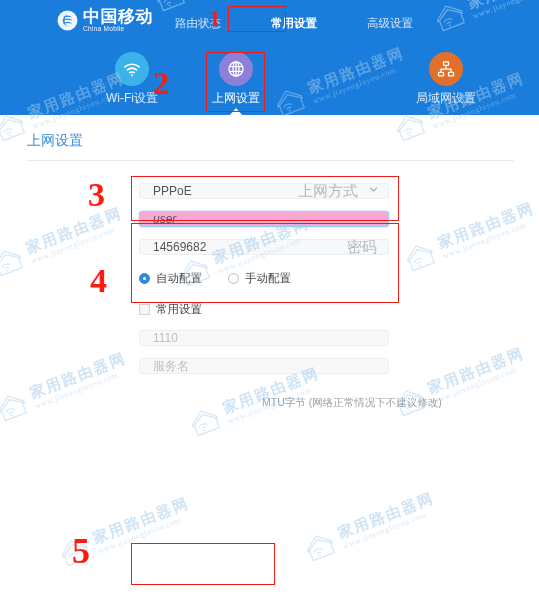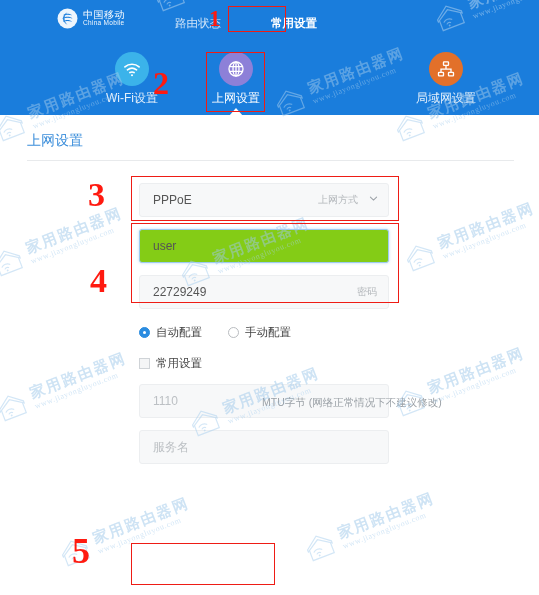--- a/index.html
+++ b/index.html
@@ -12,21 +12,21 @@
   }
 
   
   .header {
     position:absolute; left:0; top:0; width:539px; height:115px;
     background:#1a7ddc;
   }
   .brand { position:absolute; left:57px; top:8px; display:flex; align-items:center; gap:5px; }
   .brand-mark { width:21px; height:21px; }
   .brand-text { line-height:1.05; color:#fff; }
-  .brand-cn { font-size:10px; font-weight:normal; letter-spacing:.5px; }
+  .brand-cn { font-size:17px; font-weight:bold; letter-spacing:.5px; }
   .brand-en { font-size:6.5px; letter-spacing:.3px; opacity:.95; }
 
   .navtabs { position:absolute; left:165px; top:13px; display:flex; align-items:center; gap:0; }
   .navtab {
     font-size:11.5px; color:#cfe4f8; padding:3px 10px; white-space:nowrap;
     cursor:pointer; background:transparent;
   }
   .navtab.active { color:#ffffff; font-weight:bold; }
   .navtab.spaced { margin-left:30px; }
 
@@ -52,30 +52,30 @@
   .page-title {
     position:absolute; left:27px; top:17px; font-size:14px; color:#3d8fdb;
   }
   .title-rule {
     position:absolute; left:27px; top:45px; width:487px; height:1px; background:#e8eaec;
   }
 
   .form { position:absolute; left:139px; top:68px; width:250px; }
 
   .field {
-    position:relative; width:250px; height:34px; background:#f7f8f9;
+    position:relative; width:250px; height:16px; background:#f7f8f9;
     border:1px solid #eceef0; border-radius:3px; margin-bottom:12px;
     display:flex; align-items:center;
   }
-  .field.focused { background:#84cc16; border:1px solid #9ecbf0; box-shadow:0 0 3px rgba(110,170,230,.45); }
+  .field.focused { background:#f9a8d4; border:1px solid #9ecbf0; box-shadow:0 0 3px rgba(110,170,230,.45);font-style:italic; }
   .field-value { padding-left:13px; font-size:12px; color:#555; }
   .field-value.placeholder { color:#bcc0c4; }
   .field-label {
     position:absolute; right:11px; top:50%; transform:translateY(-50%);
-    font-size:10px; color:#b4b8bc;
+    font-size:15px; color:#b4b8bc;
   }
   .field-label.with-caret { right:30px; }
   .caret-wrap { position:absolute; right:9px; top:50%; transform:translateY(-50%); }
 
   
   .radio-row { position:relative; width:250px; height:22px; margin-top:4px; margin-bottom:9px; display:flex; align-items:center; }
   .radio { display:flex; align-items:center; cursor:pointer; }
   .radio + .radio { margin-left:26px; }
   .dot {
     width:11px; height:11px; border-radius:50%; border:1px solid #b9bcc0; background:#fff;
@@ -132,20 +132,21 @@
     </svg>
     <div class="brand-text">
       <div class="brand-cn">中国移动</div>
       <div class="brand-en">China Mobile</div>
     </div>
   </div>
 
   <div class="navtabs">
     <div class="navtab">路由状态</div>
     <div class="navtab active spaced">常用设置</div>
+    <div class="navtab spaced">高级设置</div>
   </div>
 
   <div class="iconrow">
 
     <div class="iconitem" style="left:82px;">
       <div class="iconcircle" style="background:#3bb3ea;">
         <svg width="20" height="20" viewBox="0 0 24 24" fill="none" stroke="#fff" stroke-width="2" stroke-linecap="round">
           <path d="M3.5 9.5a13 13 0 0 1 17 0"></path>
           <path d="M6.5 13a9 9 0 0 1 11 0"></path>
           <path d="M9.5 16.3a5 5 0 0 1 5 0"></path>
@@ -198,21 +199,21 @@
           <path d="M3.5 6l4.5 4.3L12.5 6"></path>
         </svg>
       </span>
     </div>
 
     <div class="field focused">
       <span class="field-value">user</span>
     </div>
 
     <div class="field">
-      <span class="field-value">22729249</span>
+      <span class="field-value">14569682</span>
       <span class="field-label">密码</span>
     </div>
 
     <div class="radio-row">
       <label class="radio">
         <span class="dot on"></span>
         <span class="radio-text">自动配置</span>
       </label>
       <label class="radio">
         <span class="dot"></span>

